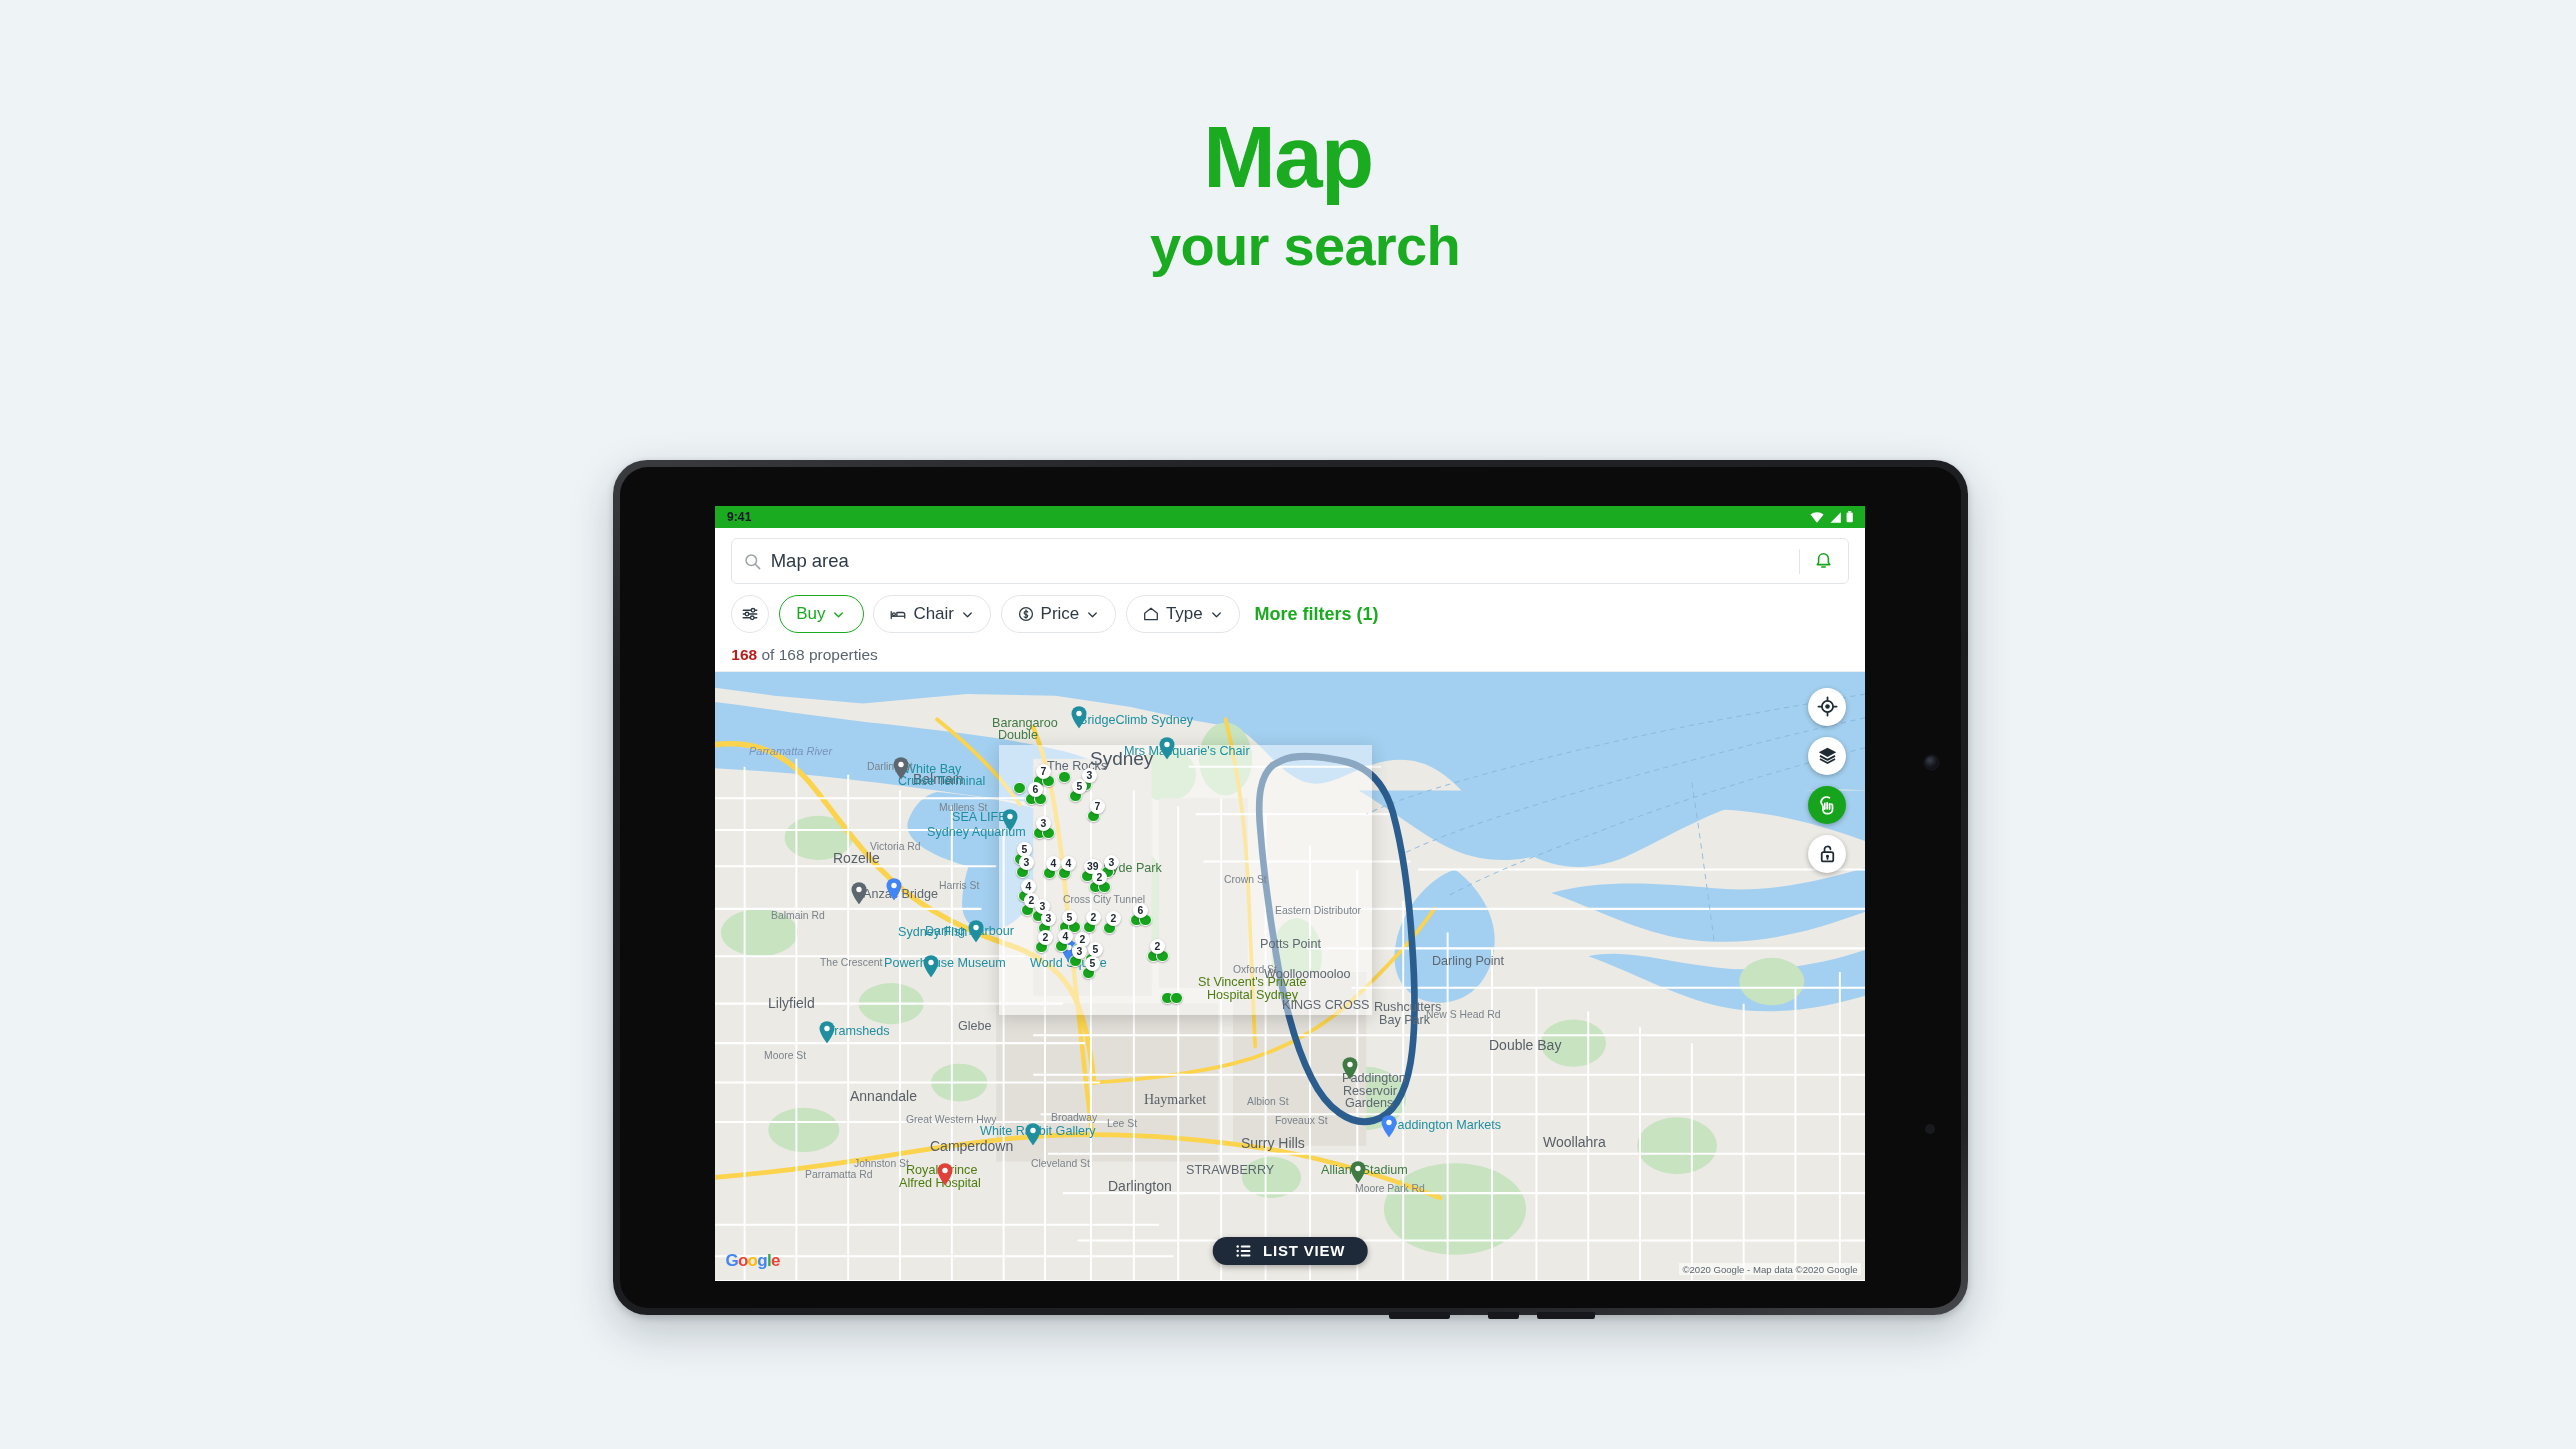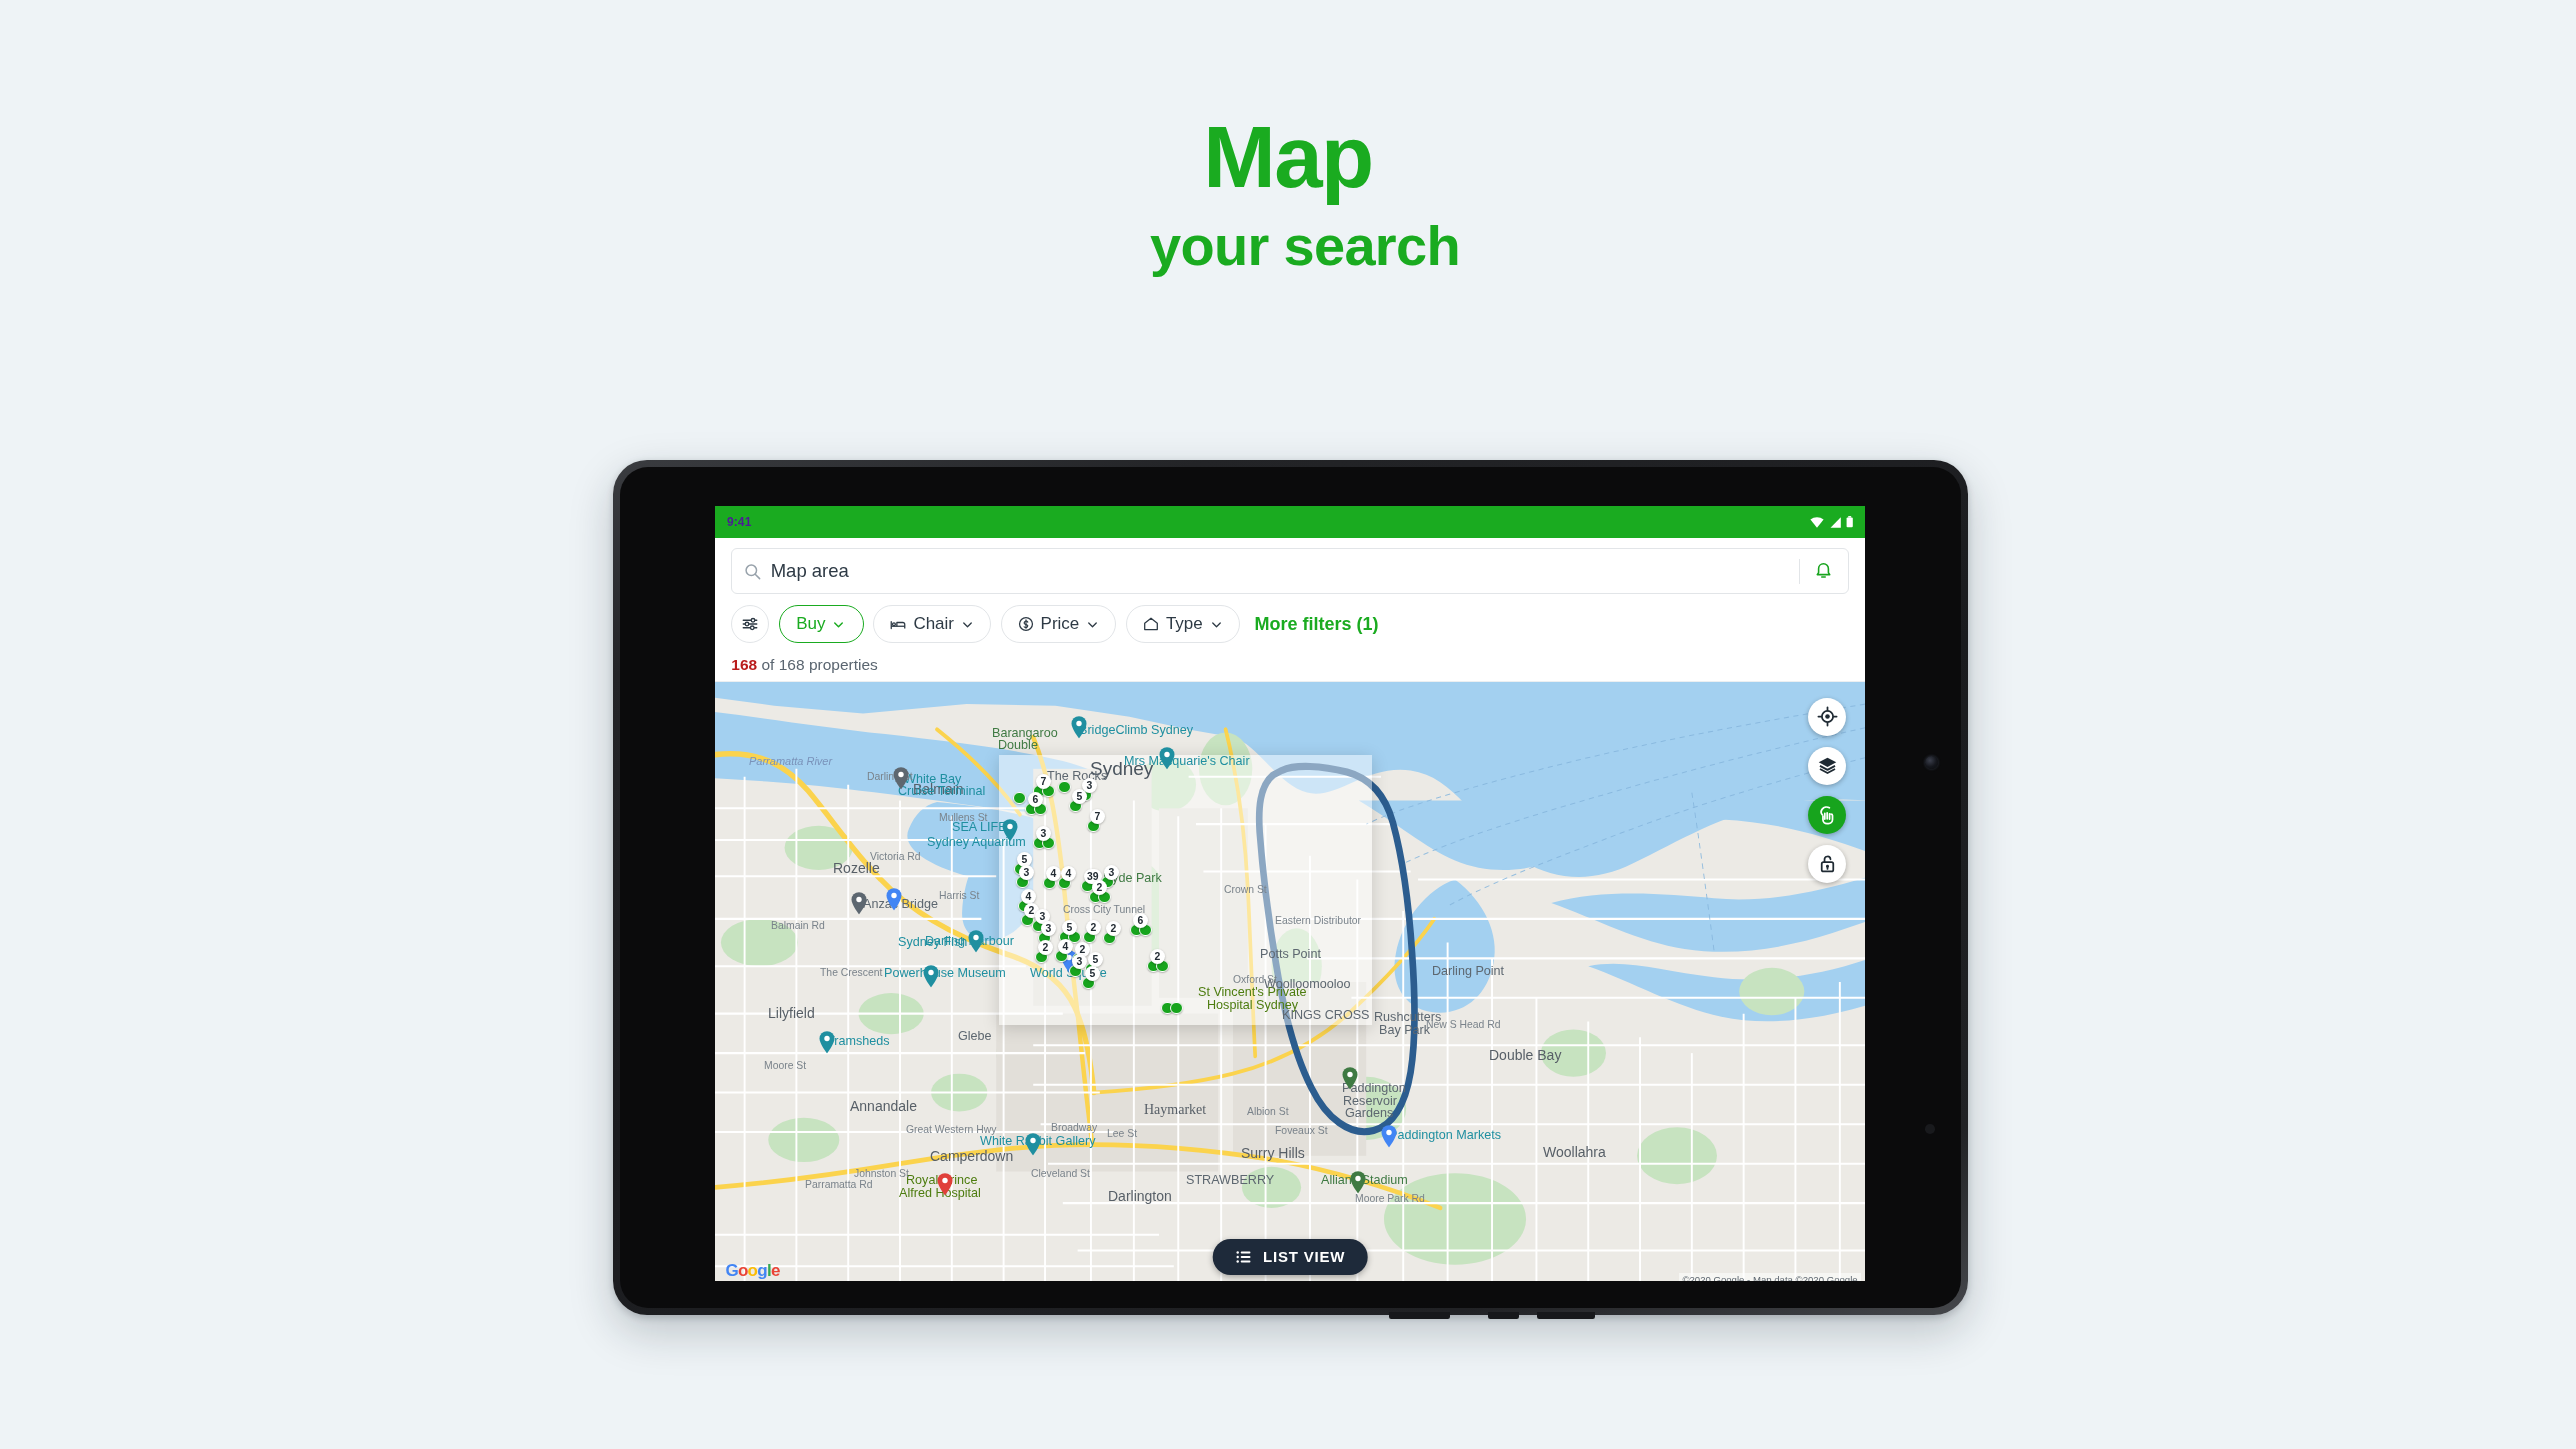--- a/index.html
+++ b/index.html
@@ -63,23 +63,23 @@
   .screen{
     position:absolute;
     left:715px; top:506px;
     width:1150px; height:775px;
     background:#ffffff;
     overflow:hidden;
   }
 
   
   .statusbar{
-    height:32px; background:#1aab20;
+    height:22px; background:#1aab20;
     display:flex; align-items:center; justify-content:space-between;
-    padding:0 12px; color:#4c1d95;
+    padding:0 12px; color:#0f172a;
   }
   .statusbar .clock{ font-size:12px; font-weight:bold; letter-spacing:0.1px; }
   .status-icons{ display:flex; align-items:center; gap:4.4px; }
 
   
   .search-row{ padding:10.4px 16.3px 0 16.3px; background:#fff; }
   .search-box{
     height:46px; border:1.1px solid #e2e5e8; border-radius:6px;
     display:flex; align-items:center; padding:0 10.4px;
     background:#fff;
@@ -177,21 +177,21 @@
   .mbtn{
     width:38px; height:38px; border-radius:50%;
     background:#fff; box-shadow:0 1.5px 5.2px rgba(0,0,0,.28);
     display:flex; align-items:center; justify-content:center;
   }
   .mbtn.active{ background:#17a41d; }
 
   
   .listview-btn{
     position:absolute; left:50%; bottom:15px; transform:translateX(-50%);
-    height:36px; border-radius:19px; background:#1e2a3a;
+    height:28px; border-radius:19px; background:#1e2a3a;
     display:flex; align-items:center; gap:10.4px; padding:0 22px;
     color:#fff; font-size:15px; font-weight:bold; letter-spacing:0.8px;
     box-shadow:0 2.2px 6.7px rgba(0,0,0,.3);
   }
 
   
   .glogo{
     position:absolute; left:10.4px; bottom:9px;
     font-size:17px; font-weight:bold; letter-spacing:-0.7px;
   }

